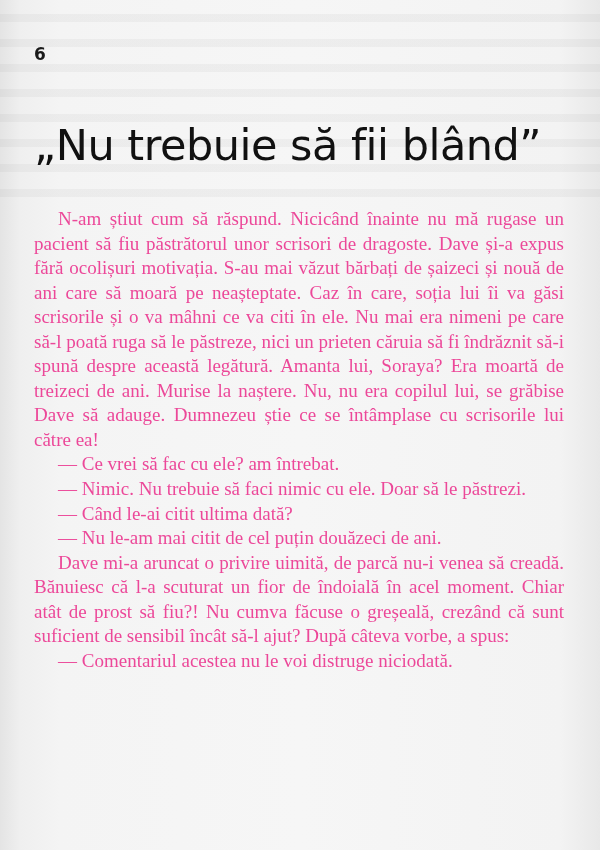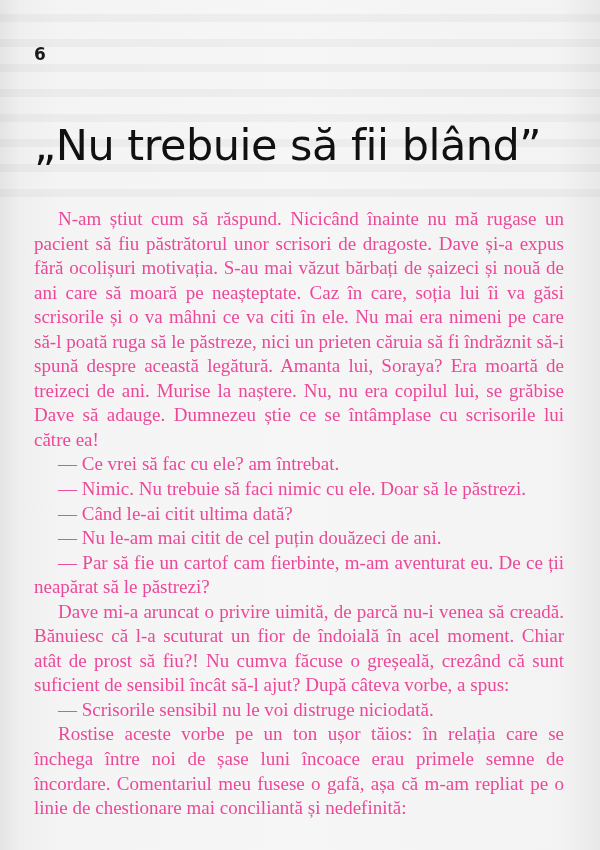--- a/index.html
+++ b/index.html
@@ -72,17 +72,15 @@
 <div class="page-number">6</div>
 
 <h1 class="chapter-title">„Nu trebuie să fii blând”</h1>
 
 <div class="body-text">
   <p>N-am știut cum să răspund. Nicicând înainte nu mă rugase un pacient să fiu păstrătorul unor scrisori de dragoste. Dave și-a expus fără ocolișuri motivația. S-au mai văzut bărbați de șaizeci și nouă de ani care să moară pe neașteptate. Caz în care, soția lui îi va găsi scrisorile și o va mâhni ce va citi în ele. Nu mai era nimeni pe care să-l poată ruga să le păstreze, nici un prieten căruia să fi îndrăznit să-i spună despre această legătură. Amanta lui, Soraya? Era moartă de treizeci de ani. Murise la naștere. Nu, nu era copilul lui, se grăbise Dave să adauge. Dumnezeu știe ce se întâmplase cu scrisorile lui către ea!</p>
   <p class="dialog">— Ce vrei să fac cu ele? am întrebat.</p>
   <p class="dialog">— Nimic. Nu trebuie să faci nimic cu ele. Doar să le păstrezi.</p>
   <p class="dialog">— Când le-ai citit ultima dată?</p>
   <p class="dialog">— Nu le-am mai citit de cel puțin douăzeci de ani.</p>
-  <p class="dialog">— Par să fie un cartof cam fierbinte, m-am aventurat eu. De ce ții neapărat să le păstrezi?</p>
   <p>Dave mi-a aruncat o privire uimită, de parcă nu-i venea să creadă. Bănuiesc că l-a scuturat un fior de îndoială în acel moment. Chiar atât de prost să fiu?! Nu cumva făcuse o greșeală, crezând că sunt suficient de sensibil încât să-l ajut? După câteva vorbe, a spus:</p>
-  <p class="dialog">— Scrisorile sensibil nu le voi distruge niciodată.</p>
-  <p>Rostise aceste vorbe pe un ton ușor tăios: în relația care se închega între noi de șase luni încoace erau primele semne de încordare. Comentariul meu fusese o gafă, așa că m-am repliat pe o linie de chestionare mai conciliantă și nedefinită:</p>
+  <p class="dialog">— Comentariul acestea nu le voi distruge niciodată.</p>
 </div>
 
 </body></html>

